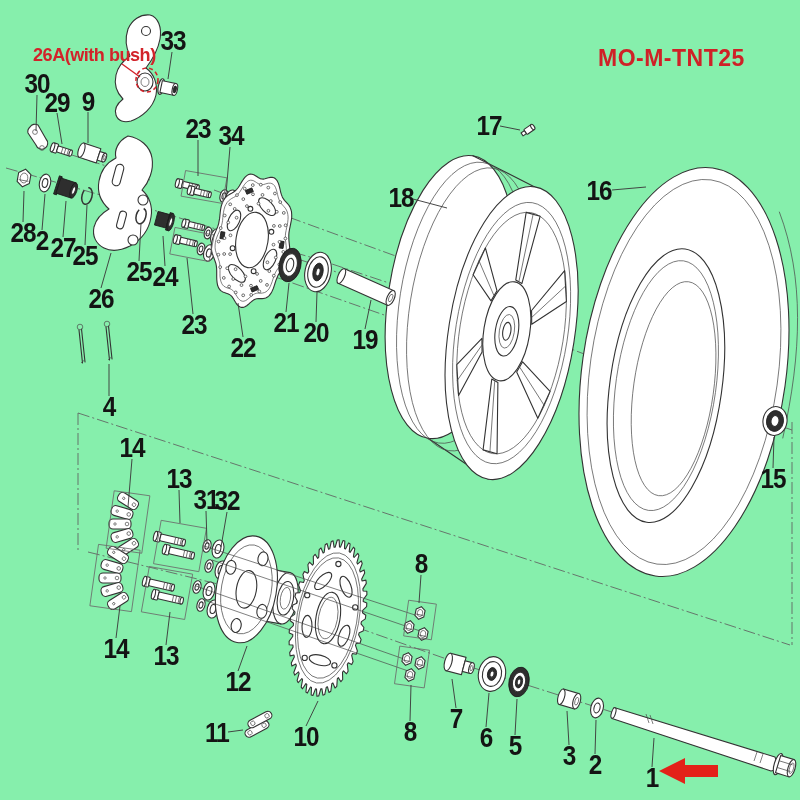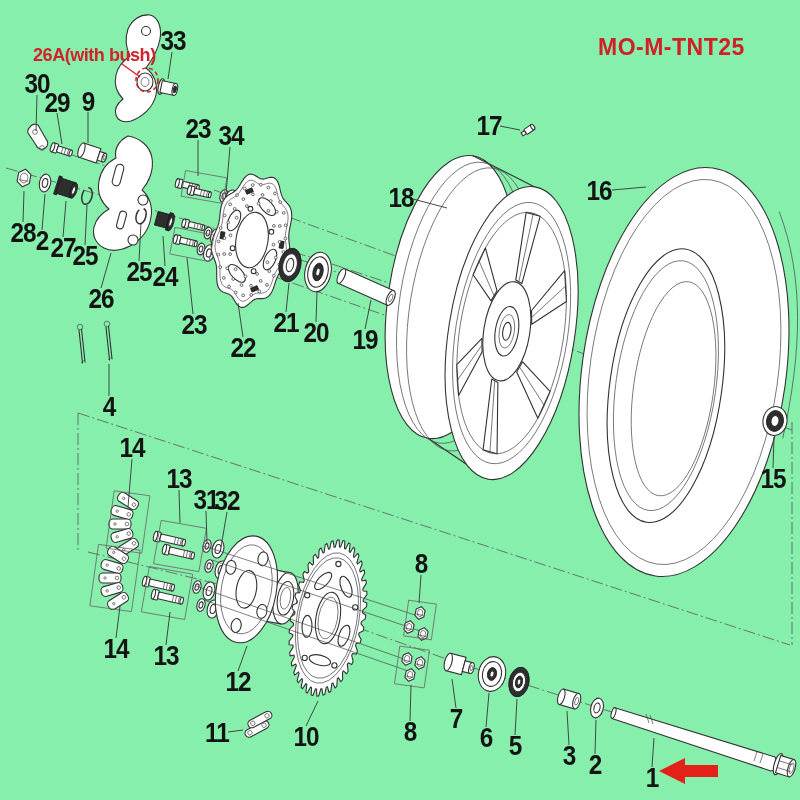--- a/index.html
+++ b/index.html
@@ -5,21 +5,21 @@
   html,body{margin:0;padding:0;background:#fff;}
   #stage{position:relative;width:800px;height:800px;background:#86efac;overflow:hidden;
          font-family:"Liberation Sans",sans-serif;}
   #dsvg{position:absolute;left:0;top:0;}
   .lbl{position:absolute;transform:translate(-50%,-50%) scaleX(.9);
        font:700 27px "Liberation Sans",sans-serif;color:#141414;letter-spacing:-1px;
        white-space:nowrap;line-height:1;}
   .rednote{position:absolute;font:700 19px "Liberation Sans",sans-serif;color:#d2232a;
        letter-spacing:-0.5px;white-space:nowrap;transform:scaleX(.95);transform-origin:left top;}
   .modelcode{position:absolute;font:600 23px "Liberation Sans",sans-serif;color:#cf2127;
-       letter-spacing:.5px;white-space:nowrap;}
+       letter-spacing:.5px;white-space:nowrap;margin-top:11px;}
   
   .ln{fill:none;stroke:#333;stroke-width:1.1;stroke-linecap:round;stroke-linejoin:round;}
   .wh{fill:#fff;stroke:#333;stroke-width:1.1;stroke-linejoin:round;}
   .thin{fill:none;stroke:#4a4a4a;stroke-width:.7;}
   .hole{fill:#fff;stroke:#333;stroke-width:.7;}
   .dk{fill:#2e2e2e;stroke:#1a1a1a;stroke-width:.8;}
   .cl{fill:none;stroke:#606060;stroke-width:.85;stroke-dasharray:12 3 2 3;}
   .box{fill:none;stroke:#6a6a6a;stroke-width:.8;}
   .ldr{stroke:#3d3d3d;stroke-width:.95;}
   .clip{fill:none;stroke:#333;stroke-width:1.5;stroke-dasharray:26 5;}

